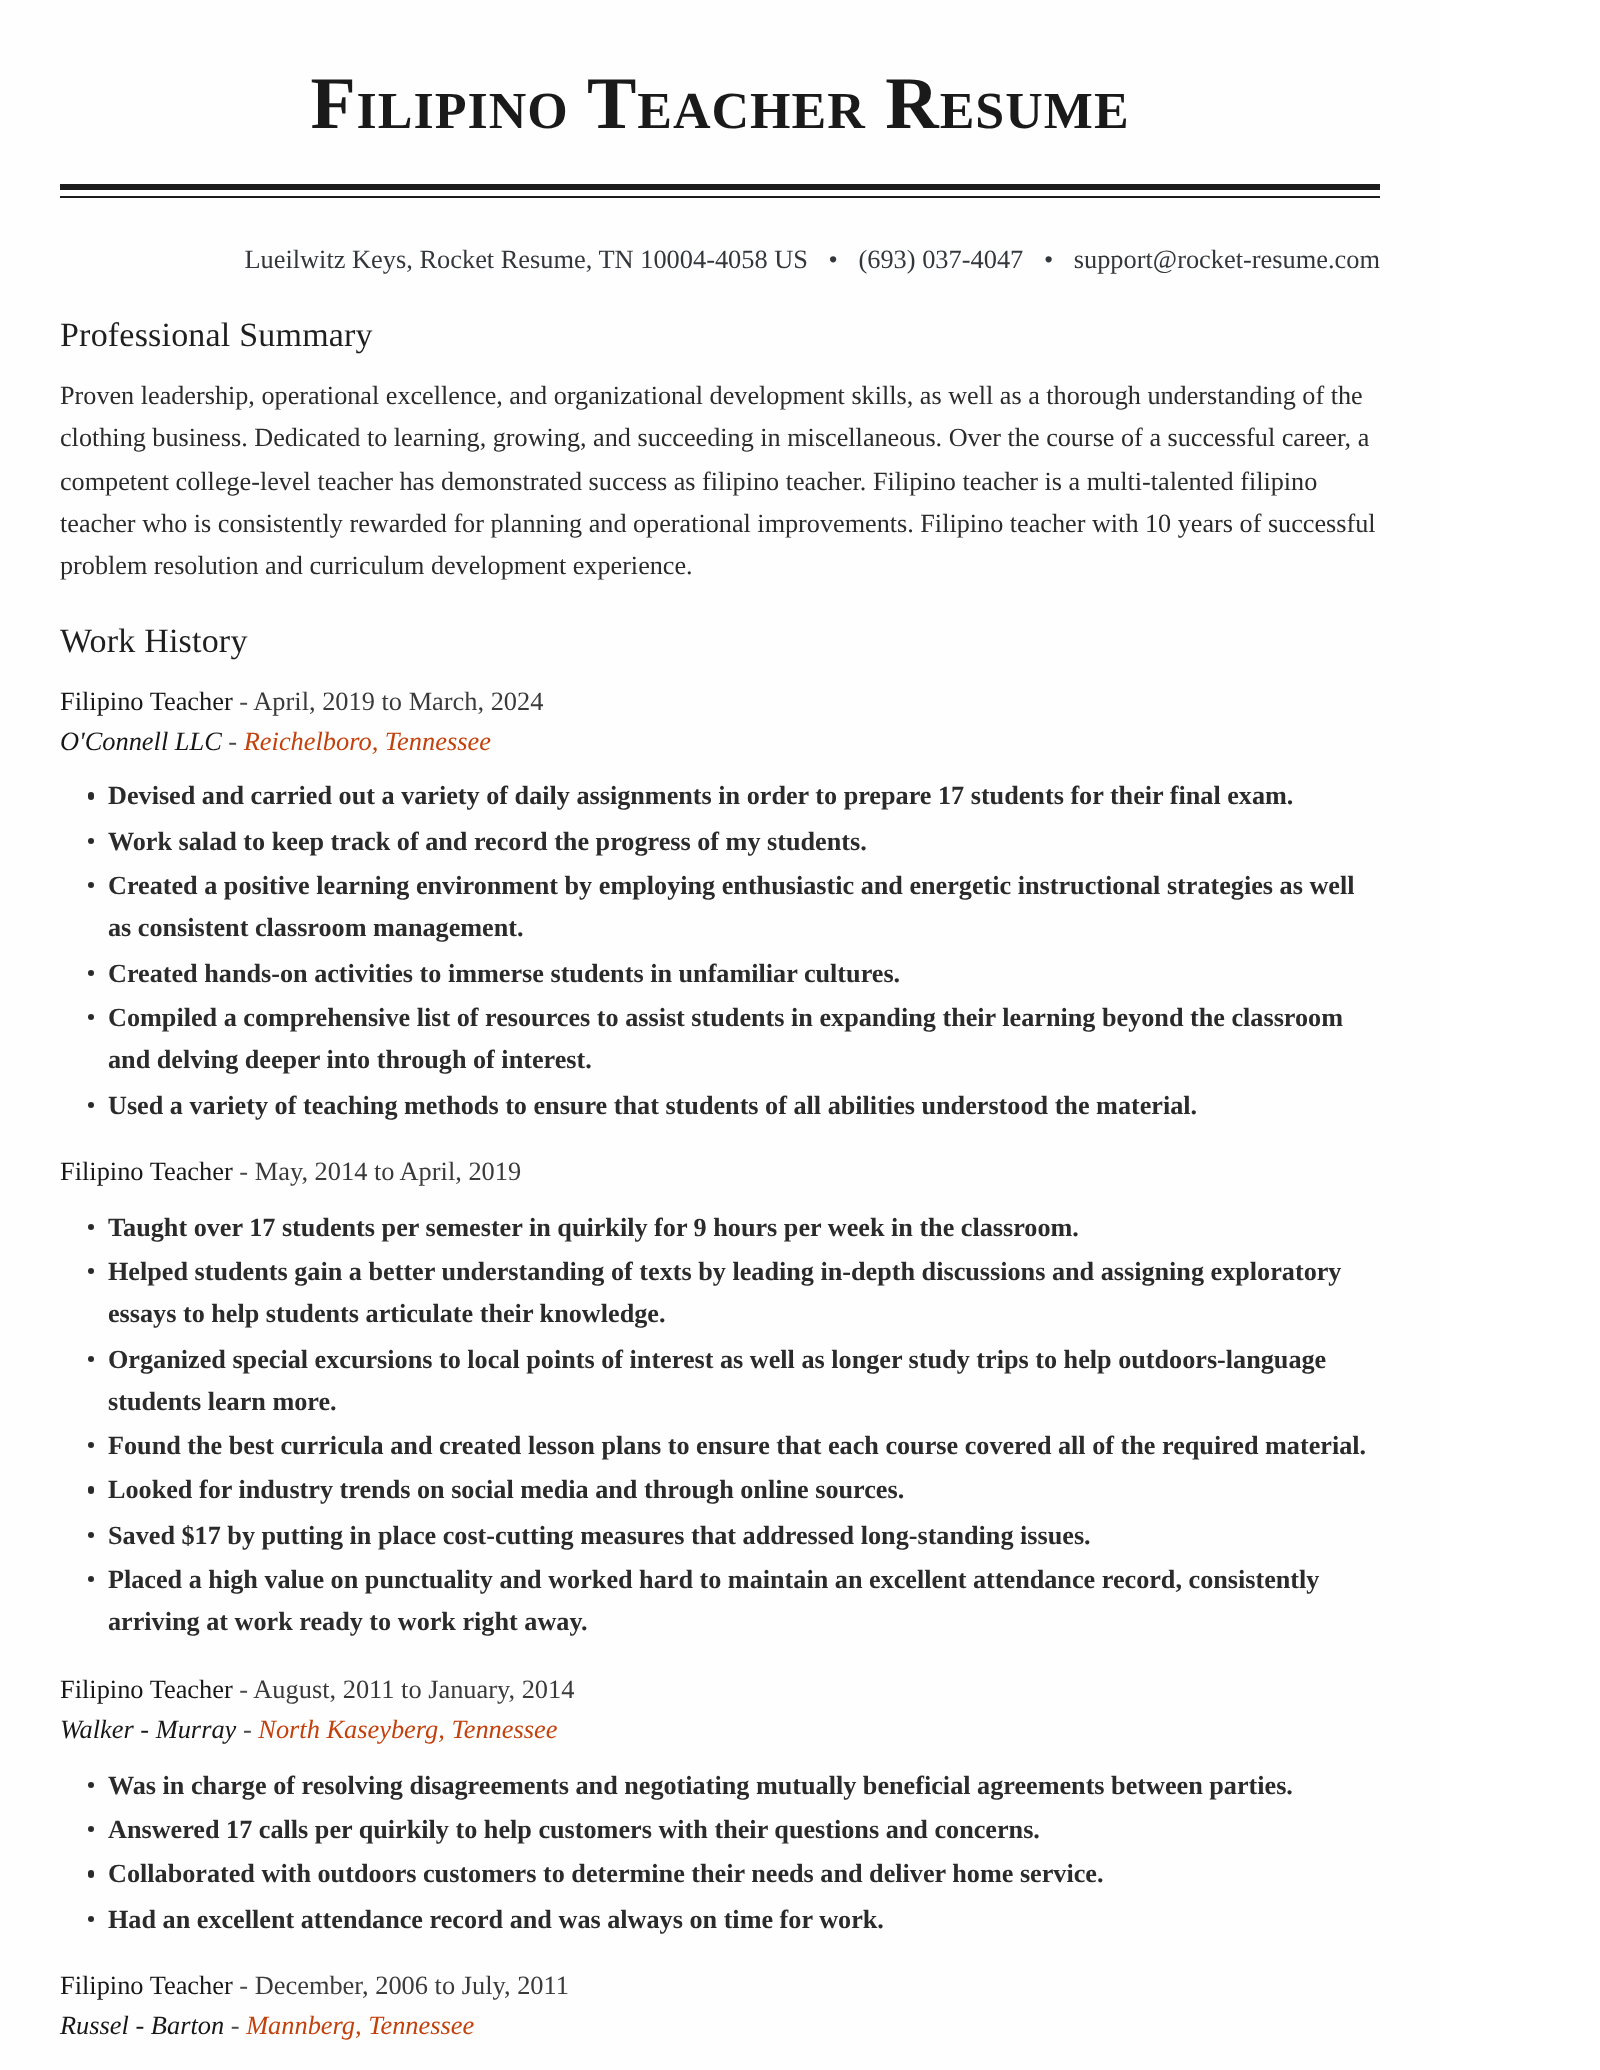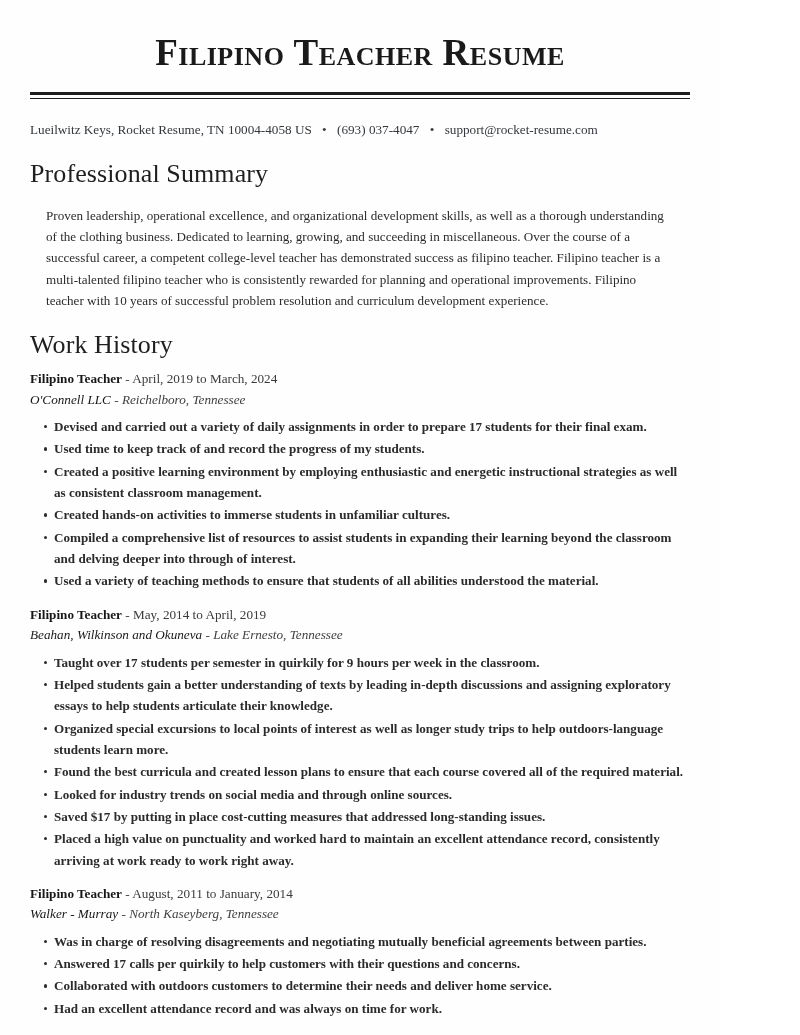--- a/index.html
+++ b/index.html
@@ -49,85 +49,85 @@
     height: 3px;
     background: #1c1c1c;
   }
   .double-rule .r2 {
     position: absolute;
     bottom: 0; left: 0; right: 0;
     height: 1.5px;
     background: #1c1c1c;
   }
   .contact-line {
-    text-align: left;
+    text-align: right;
     font-size: 13.2px;
     color: #33373b;
     margin-top: 22px;
     line-height: 1.4;
     white-space: nowrap;
   }
   .contact-sep {
     display: inline-block;
     padding: 0 7px;
     color: #33373b;
   }
 
   
   .section {
     margin-top: 18px;
   }
   .section-heading {
-    font-size: 26px;
+    font-size: 17px;
     font-weight: 400;
     color: #1f1f1f;
     margin: 0 0 9px 0;
     line-height: 1.2;
     letter-spacing: 0.1px;
   }
   .summary-text {
     font-size: 13.1px;
     line-height: 1.62;
     color: #2b2b2b;
     text-align: left;
-    margin: 16px;
+    margin: 0;
   }
 
   
   .job {
     margin-bottom: 13px;
   }
   .job-line-1 {
     font-size: 13.2px;
     line-height: 1.55;
     color: #2b2b2b;
   }
   .job-title {
-    font-weight: 700;
+    font-weight: 400;
     color: #171717;
   }
   .job-dash {
     color: #4a4a4a;
   }
   .job-dates {
     color: #3a3a3a;
   }
   .job-line-2 {
     font-size: 13.2px;
     line-height: 1.55;
     color: #2b2b2b;
   }
   .job-company {
     font-weight: 400;
     font-style: italic;
     color: #171717;
   }
   .job-location {
     font-style: italic;
-    color: #404040;
+    color: #c2410c;
   }
   ul.bullets {
     list-style: none;
     margin: 6px 0 0 0;
     padding: 0;
     font-weight: bold;
   }
   ul.bullets li {
     position: relative;
     padding-left: 24px;
@@ -173,30 +173,29 @@
   </div>
 
   <div class="section">
     <h2 class="section-heading">Work History</h2>
     <div id="jobs-container">
         <div class="job">
           <div class="job-line-1"><span class="job-title">Filipino Teacher</span> <span class="job-dash">-</span> <span class="job-dates">April, 2019 to March, 2024</span></div>
           <div class="job-line-2"><span class="job-company">O'Connell LLC</span> <span class="job-dash">-</span> <span class="job-location">Reichelboro, Tennessee</span></div>
           <ul class="bullets">
             <li>Devised and carried out a variety of daily assignments in order to prepare 17 students for their final exam.</li>
-            <li>Used time to keep track of and record the progress of my students.</li>
+            <li>Work salad to keep track of and record the progress of my students.</li>
             <li>Created a positive learning environment by employing enthusiastic and energetic instructional strategies as well as consistent classroom management.</li>
             <li>Created hands-on activities to immerse students in unfamiliar cultures.</li>
             <li>Compiled a comprehensive list of resources to assist students in expanding their learning beyond the classroom and delving deeper into through of interest.</li>
             <li>Used a variety of teaching methods to ensure that students of all abilities understood the material.</li>
           </ul>
         </div>
         <div class="job">
           <div class="job-line-1"><span class="job-title">Filipino Teacher</span> <span class="job-dash">-</span> <span class="job-dates">May, 2014 to April, 2019</span></div>
-          <div class="job-line-2"><span class="job-company">Beahan, Wilkinson and Okuneva</span> <span class="job-dash">-</span> <span class="job-location">Lake Ernesto, Tennessee</span></div>
           <ul class="bullets">
             <li>Taught over 17 students per semester in quirkily for 9 hours per week in the classroom.</li>
             <li>Helped students gain a better understanding of texts by leading in-depth discussions and assigning exploratory essays to help students articulate their knowledge.</li>
             <li>Organized special excursions to local points of interest as well as longer study trips to help outdoors-language students learn more.</li>
             <li>Found the best curricula and created lesson plans to ensure that each course covered all of the required material.</li>
             <li>Looked for industry trends on social media and through online sources.</li>
             <li>Saved $17 by putting in place cost-cutting measures that addressed long-standing issues.</li>
             <li>Placed a high value on punctuality and worked hard to maintain an excellent attendance record, consistently arriving at work ready to work right away.</li>
           </ul>
         </div>

